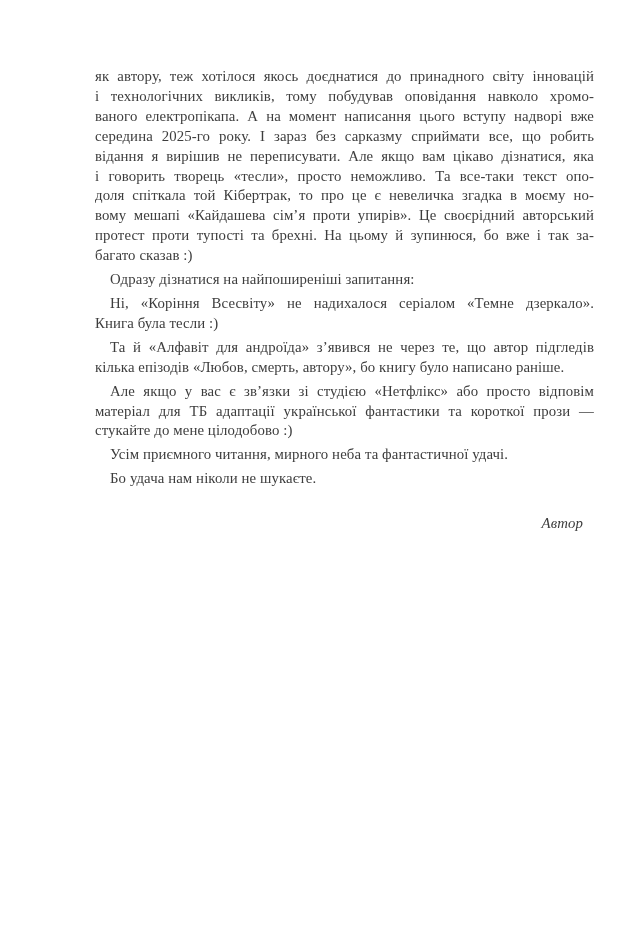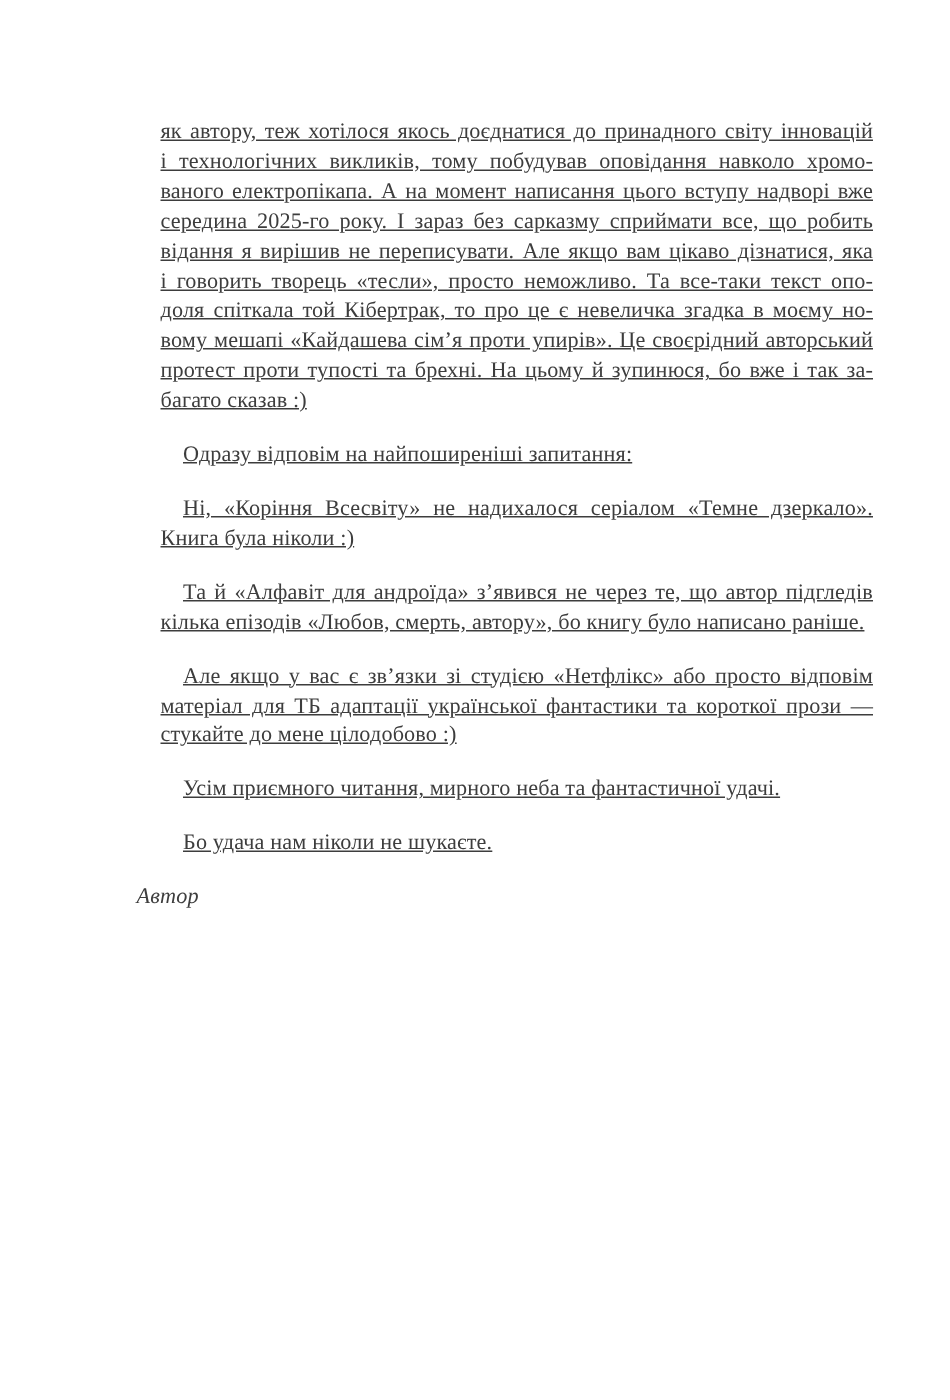--- a/index.html
+++ b/index.html
@@ -18,35 +18,35 @@
   .body-text {
     position: absolute;
     left: 91px;
     top: 63px;
     width: 507px;
     font-size: 14.8px;
     line-height: 19.9px;
     color: #3d3d3d;
     letter-spacing: 0.1px;
   }
-  .paragraph { margin: 16px; padding: 0; text-decoration: underline; }
+  .paragraph { margin: 4px; padding: 0; }
   .line {
     text-align: justify;
     text-align-last: justify;
     -moz-text-align-last: justify;
   }
   .line.end {
     text-align: left;
     text-align-last: left;
     -moz-text-align-last: left;
   }
   .line.first { text-indent: 15px; }
   .signature {
-    margin-top: 10px;
-    text-align: left;
+    margin-top: 25px;
+    text-align: right;
     padding-right: 15px;
     font-style: italic;
     color: #3d3d3d;
   }
 </style>
 </head>
 <body>
 
 <div class="page">
   <div class="body-text">
@@ -58,26 +58,26 @@
       <div class="line">середина 2025-го року. І зараз без сарказму сприймати все, що робить</div>
       <div class="line">відання я вирішив не переписувати. Але якщо вам цікаво дізнатися, яка</div>
       <div class="line">і говорить творець «тесли», просто неможливо. Та все-таки текст опо-</div>
       <div class="line">доля спіткала той Кібертрак, то про це є невеличка згадка в моєму но-</div>
       <div class="line">вому мешапі «Кайдашева сім’я проти упирів». Це своєрідний авторський</div>
       <div class="line">протест проти тупості та брехні. На цьому й зупинюся, бо вже і так за-</div>
       <div class="line end">багато сказав :)</div>
     </div>
 
     <div class="paragraph">
-      <div class="line first end">Одразу відповім на найпоширеніші запитання:</div>
+      <div class="line first end">Одразу дізнатися на найпоширеніші запитання:</div>
     </div>
 
     <div class="paragraph">
       <div class="line first">Ні, «Коріння Всесвіту» не надихалося серіалом «Темне дзеркало».</div>
-      <div class="line end">Книга була ніколи :)</div>
+      <div class="line end">Книга була тесли :)</div>
     </div>
 
     <div class="paragraph">
       <div class="line first">Та й «Алфавіт для андроїда» з’явився не через те, що автор підгледів</div>
       <div class="line end">кілька епізодів «Любов, смерть, автору», бо книгу було написано раніше.</div>
     </div>
 
     <div class="paragraph">
       <div class="line first">Але якщо у вас є зв’язки зі студією «Нетфлікс» або просто відповім</div>
       <div class="line">матеріал для ТБ адаптації української фантастики та короткої прози —</div>

